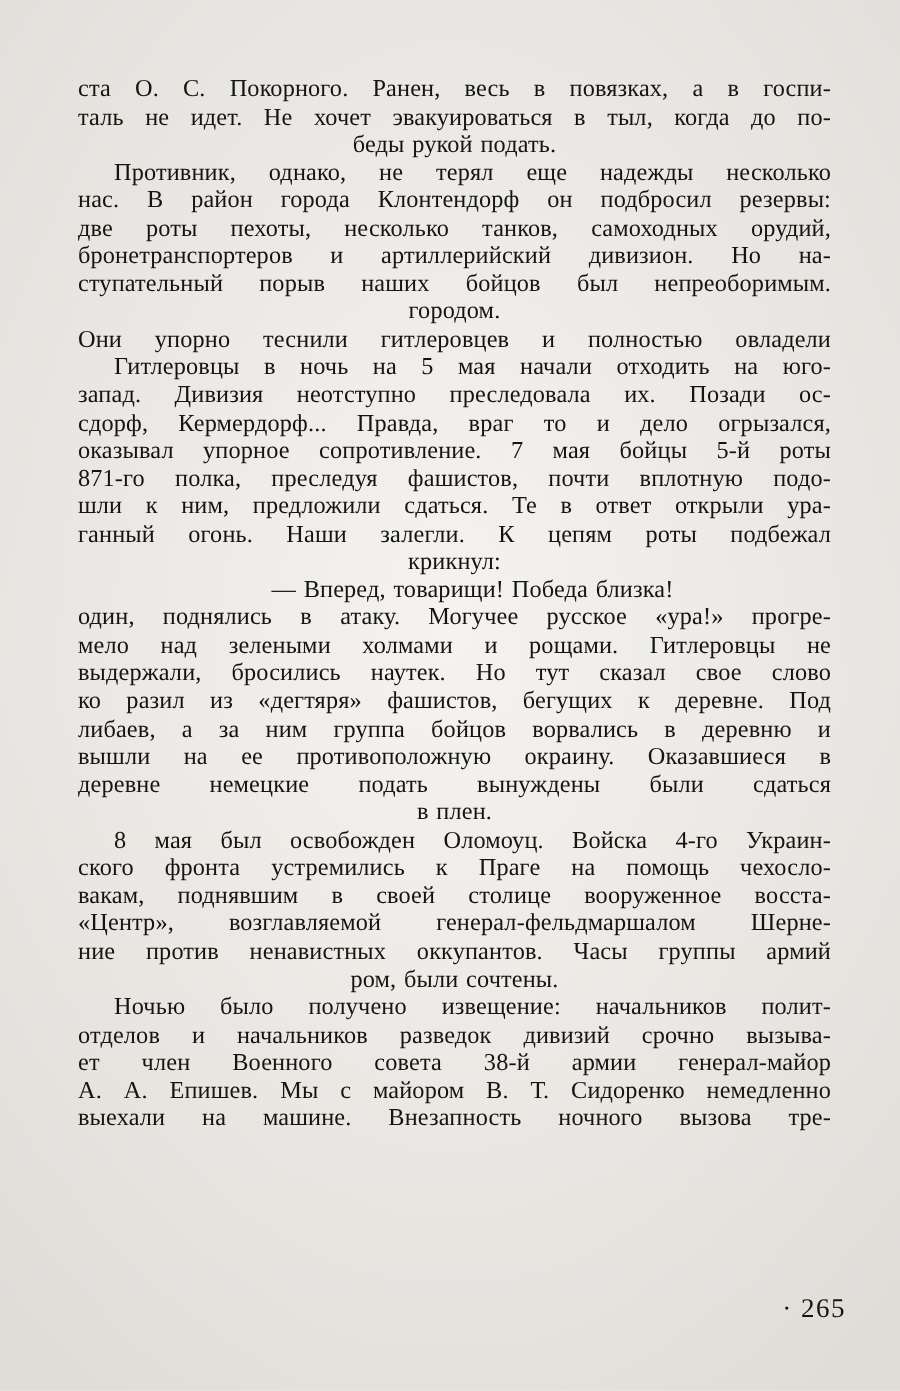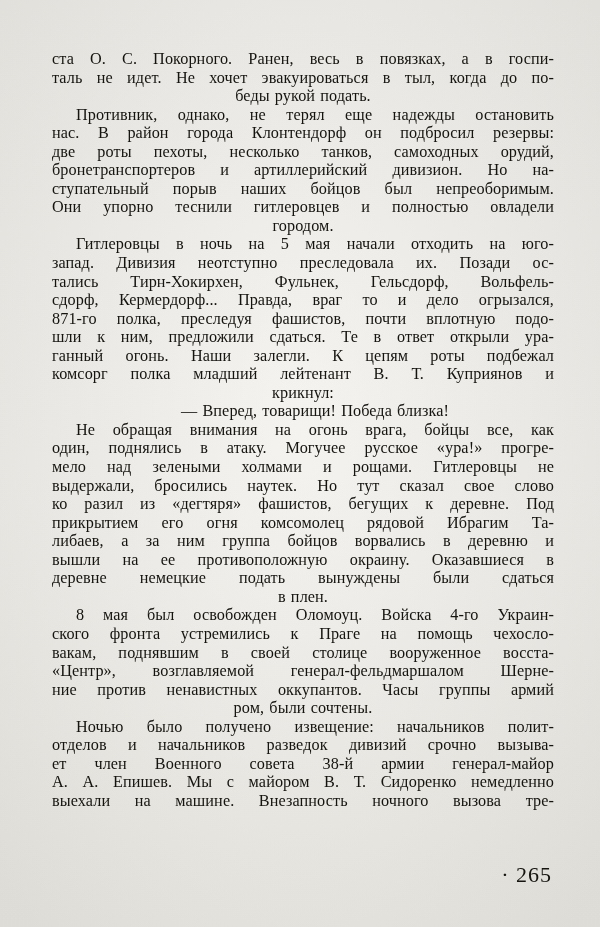--- a/index.html
+++ b/index.html
@@ -39,58 +39,55 @@
   }
   .line.just {
     text-align: justify;
     text-align-last: justify;
   }
   .line.indent {
     text-indent: 24px;
   }
   .page-number {
     position: absolute;
-    right: 48px;
+    right: 36px;
     top: 862px;
-    font-size: 22px;
+    font-size: 18px;
     color: #15140f;
     letter-spacing: 1px;
   }
 </style>
 </head>
 <body>
 
 <div class="scan-page">
   <div class="text-block">
       <div class="line just">ста О. С. Покорного. Ранен, весь в повязках,  а в госпи-</div>
       <div class="line just">таль не идет. Не хочет эвакуироваться в тыл, когда до по-</div>
       <div class="line">беды рукой подать.</div>
-      <div class="line indent just">Противник, однако, не терял еще надежды остановить</div>
+      <div class="line indent just">Противник, однако, не терял еще надежды несколько</div>
       <div class="line just">нас. В район города Клонтендорф он подбросил резервы:</div>
       <div class="line just">две роты пехоты, несколько танков, самоходных орудий,</div>
       <div class="line just">бронетранспортеров и артиллерийский дивизион. Но на-</div>
       <div class="line just">ступательный порыв наших бойцов был непреоборимым.</div>
+      <div class="line">городом.</div>
       <div class="line just">Они упорно теснили гитлеровцев и полностью овладели</div>
-      <div class="line">городом.</div>
       <div class="line indent just">Гитлеровцы в ночь на 5 мая начали отходить на юго-</div>
       <div class="line just">запад. Дивизия неотступно преследовала их. Позади ос-</div>
-      <div class="line just">тались Тирн-Хокирхен, Фульнек, Гельсдорф, Вольфель-</div>
       <div class="line just">сдорф, Кермердорф... Правда, враг то и дело огрызался,</div>
+      <div class="line just">оказывал упорное сопротивление. 7 мая бойцы 5-й роты</div>
       <div class="line just">871-го полка, преследуя фашистов, почти вплотную подо-</div>
       <div class="line just">шли к ним, предложили сдаться. Те в ответ открыли ура-</div>
       <div class="line just">ганный огонь. Наши залегли. К цепям роты подбежал</div>
-      <div class="line just">комсорг полка младший лейтенант В. Т. Куприянов и</div>
       <div class="line">крикнул:</div>
       <div class="line indent">— Вперед, товарищи! Победа близка!</div>
-      <div class="line indent just">Не обращая внимания на огонь врага, бойцы все, как</div>
       <div class="line just">один, поднялись в атаку. Могучее русское «ура!» прогре-</div>
       <div class="line just">мело над зелеными холмами и рощами. Гитлеровцы не</div>
       <div class="line just">выдержали, бросились наутек. Но тут сказал свое слово</div>
       <div class="line just">ко разил из «дегтяря» фашистов, бегущих к деревне. Под</div>
-      <div class="line just">прикрытием его огня комсомолец рядовой Ибрагим Та-</div>
       <div class="line just">либаев, а за ним группа бойцов ворвались в деревню и</div>
       <div class="line just">вышли на ее противоположную окраину. Оказавшиеся в</div>
       <div class="line just">деревне немецкие подать вынуждены были сдаться</div>
       <div class="line">в плен.</div>
       <div class="line indent just">8 мая был освобожден Оломоуц. Войска 4-го Украин-</div>
       <div class="line just">ского фронта устремились к Праге на помощь чехосло-</div>
       <div class="line just">вакам, поднявшим в своей столице вооруженное восста-</div>
       <div class="line just">«Центр», возглавляемой генерал-фельдмаршалом Шерне-</div>
       <div class="line just">ние против ненавистных оккупантов. Часы группы армий</div>
       <div class="line">ром, были сочтены.</div>

